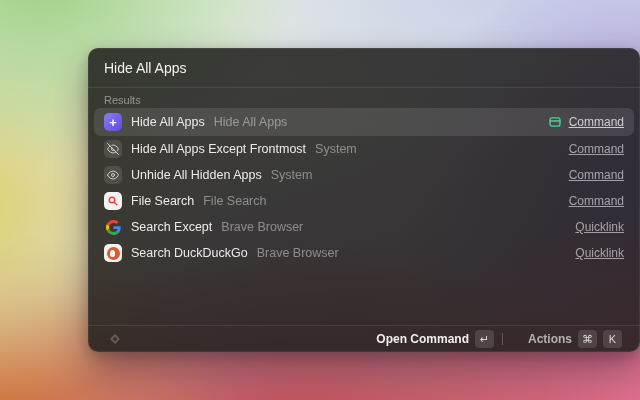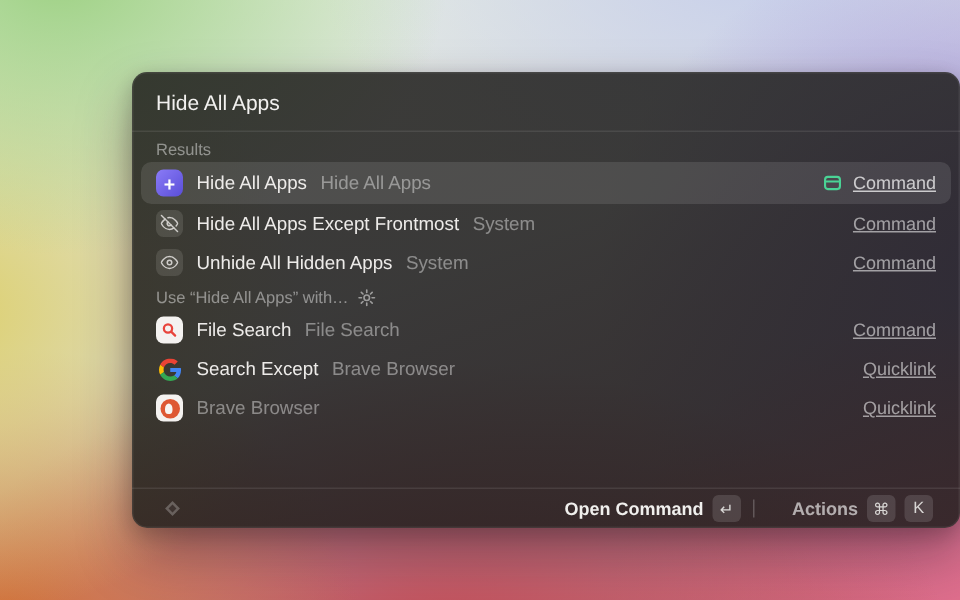--- a/index.html
+++ b/index.html
@@ -134,29 +134,20 @@
           <circle cx="12" cy="12" r="3"></circle>
         </svg>
       </span>
       <span class="row-title">Unhide All Hidden Apps</span>
       <span class="row-subtitle">System</span>
       <span class="row-accessory">
         <span>Command</span>
       </span>
     </div>
 
-    <div class="section-label">
-      <span>Use “Hide All Apps” with…</span>
-      <span class="gear">
-        <svg viewBox="0 0 24 24" fill="none" stroke="currentColor" stroke-width="2" stroke-linecap="round">
-          <circle cx="12" cy="12" r="3.4"></circle>
-          <path d="M12 2.5v3M12 18.5v3M2.5 12h3M18.5 12h3M5.3 5.3l2.1 2.1M16.6 16.6l2.1 2.1M18.7 5.3l-2.1 2.1M7.4 16.6l-2.1 2.1"></path>
-        </svg>
-      </span>
-    </div>
 
     <div class="row">
       <span class="row-icon icon-filesearch">
         <svg viewBox="0 0 24 24" fill="none" stroke="#e8453c" stroke-width="3" stroke-linecap="round">
           <circle cx="10" cy="10" r="5.5"></circle>
           <line x1="14.5" y1="14.5" x2="19.5" y2="19.5"></line>
         </svg>
       </span>
       <span class="row-title">File Search</span>
       <span class="row-subtitle">File Search</span>
@@ -178,20 +169,21 @@
       <span class="row-subtitle">Brave Browser</span>
       <span class="row-accessory">
         <span>Quicklink</span>
       </span>
     </div>
 
     <div class="row">
       <span class="row-icon icon-ddg">
         <span class="ddg-circle"></span>
       </span>
+      <span class="row-title">Search DuckDuckGo</span>
       <span class="row-subtitle">Brave Browser</span>
       <span class="row-accessory">
         <span>Quicklink</span>
       </span>
     </div>
 
   </div>
 
   <div class="footer">
     <span class="footer-logo">

